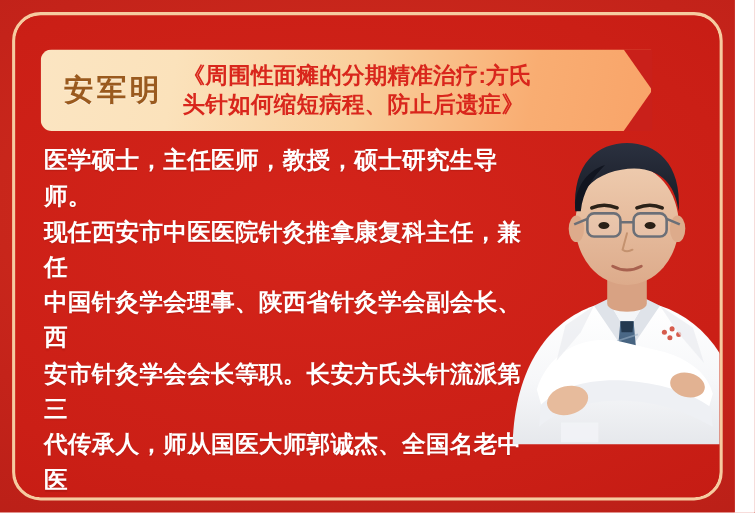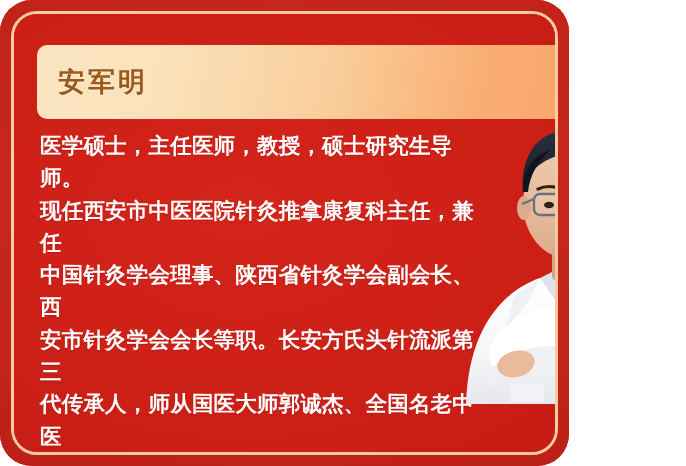--- a/index.html
+++ b/index.html
@@ -6,25 +6,24 @@
     margin: 0;
     padding: 0;
     background: #ffffff;
   }
   body {
     font-family: "Liberation Sans", "DejaVu Sans", sans-serif;
   }
 
   #card {
     position: relative;
-    width: 569px;
+    width: 668px;
     height: 466px;
     overflow: hidden;
     background: #c9261c;
-    border-radius: 32px;
   }
 
   
   #outer-bg {
     position: absolute;
     inset: 0;
     background:
       radial-gradient(ellipse 120% 90% at 50% 40%, #d5301f 0%, #c4231a 55%, #b31d16 100%);
   }
 
@@ -154,20 +153,22 @@
   <div id="outer-bg"></div>
   <div id="gold-frame"></div>
 
   <div id="inner-panel">
 
     <div id="ribbon"></div>
     <div id="ribbon-notch"></div>
 
     <div id="ribbon-inner">
       <div id="doctor-name">安军明</div>
+      <div id="talk-title">《周围性面瘫的分期精准治疗:方氏
+头针如何缩短病程、防止后遗症》</div>
     </div>
 
     <div id="bio">医学硕士，主任医师，教授，硕士研究生导师。
 现任西安市中医医院针灸推拿康复科主任，兼任
 中国针灸学会理事、陕西省针灸学会副会长、西
 安市针灸学会会长等职。长安方氏头针流派第三
 代传承人，师从国医大师郭诚杰、全国名老中医
 殷克敬及石学敏教授。他长期从事针灸临床、教
 学与科研工作，擅长运用“腹阴-背阳”针刺法
 及方氏头针治疗中风病、失眠、颈肩腰腿痛等病

